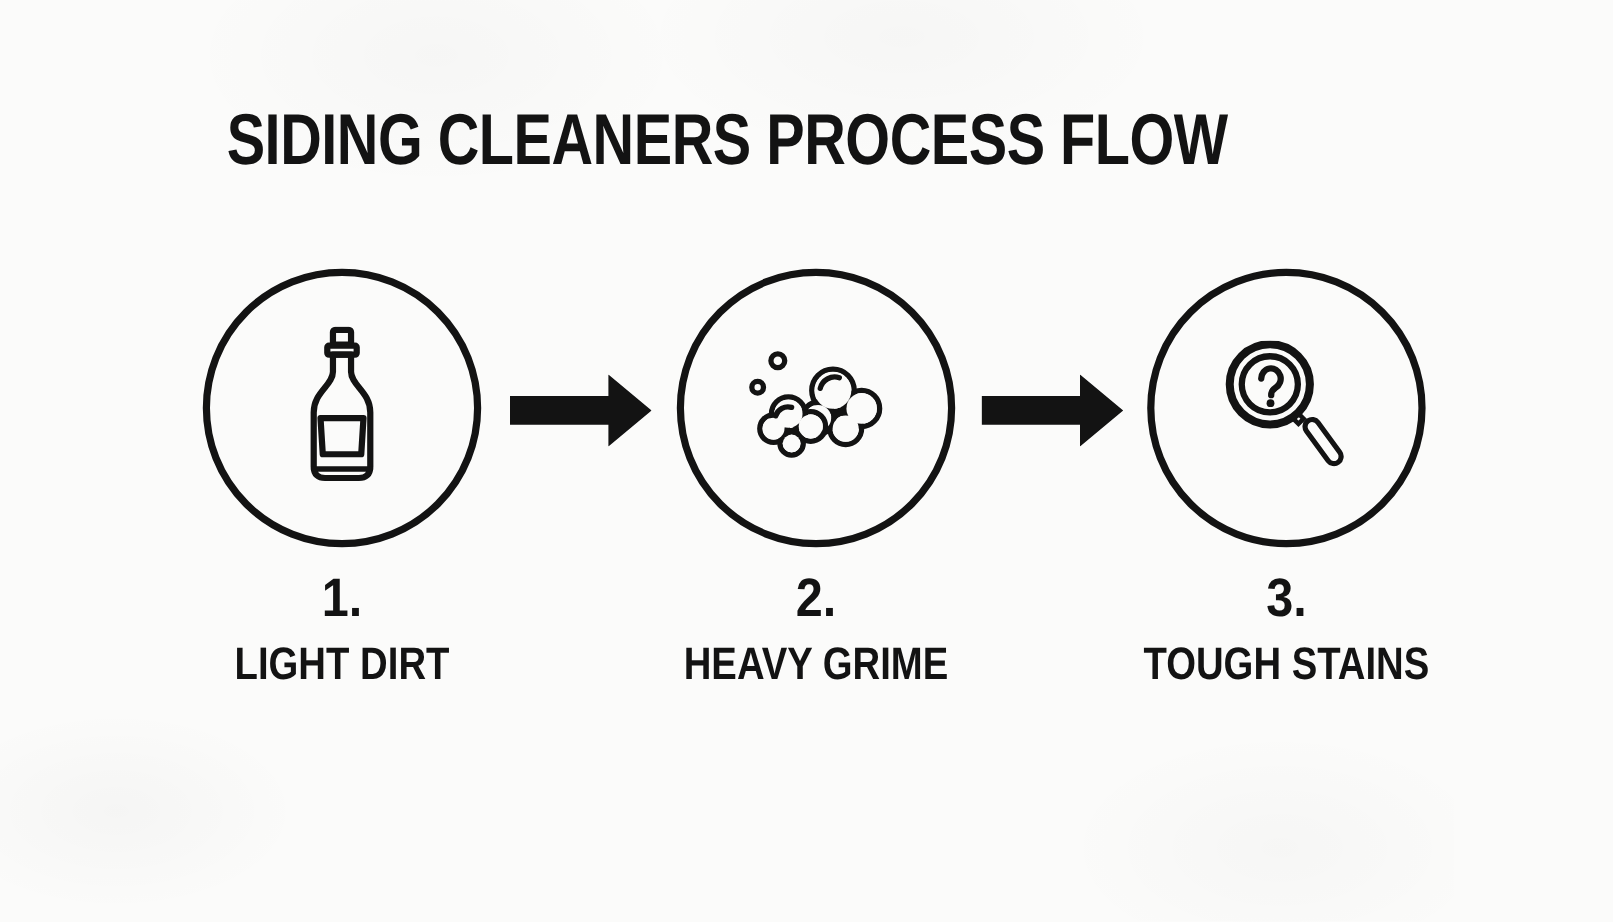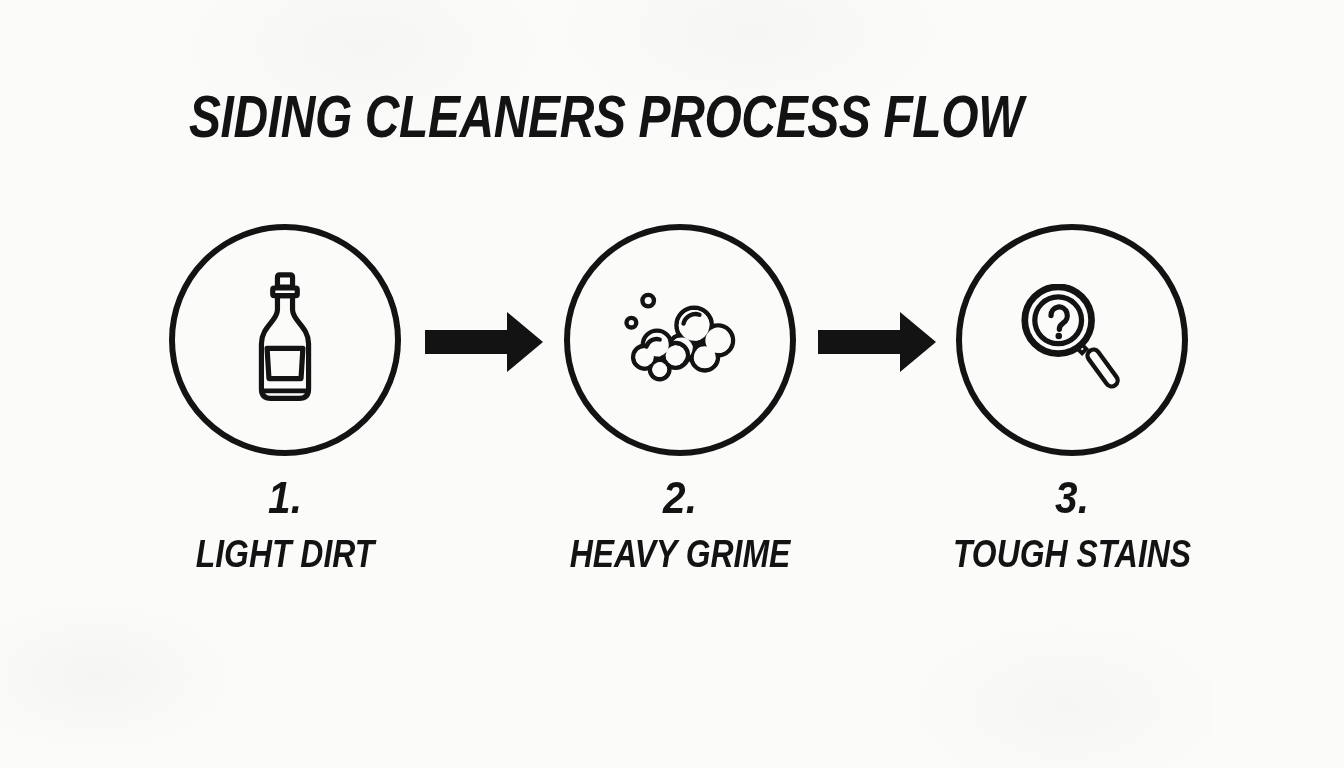--- a/index.html
+++ b/index.html
@@ -1,18 +1,18 @@
 <!DOCTYPE html>
 <html style="--ink: #131313; --background: #fbfbfa;"><head>
 <meta charset="utf-8">
 <style>
   * { margin:0; padding:0; box-sizing:border-box; }
   html,body { width:1344px; height:768px; overflow:hidden; }
   body { background:var(--background,#fbfbfa); font-family:"Liberation Sans", sans-serif; }
-  .canvas { position:relative; width:1212px; height:768px; color:var(--ink,#131313);font-style:italic; }
+  .canvas { position:relative; width:1212px; height:768px; color:var(--ink,#131313); }
 
   
   .texture {
     position:absolute; inset:0; pointer-events:none;
     background:
       radial-gradient(220px 120px at 8% 88%, rgba(0,0,0,0.025), transparent 70%),
       radial-gradient(300px 160px at 30% 6%, rgba(0,0,0,0.02), transparent 70%),
       radial-gradient(260px 140px at 88% 92%, rgba(0,0,0,0.02), transparent 70%),
       radial-gradient(320px 150px at 62% 4%, rgba(0,0,0,0.018), transparent 70%);
   }

